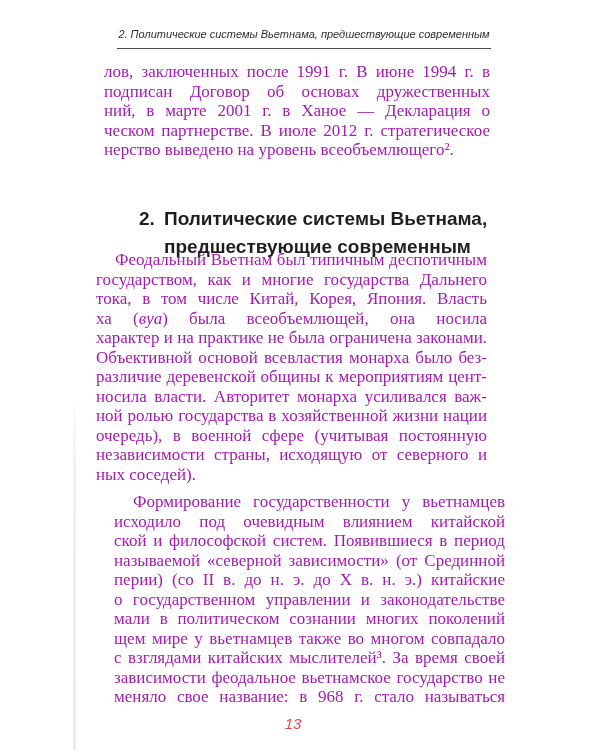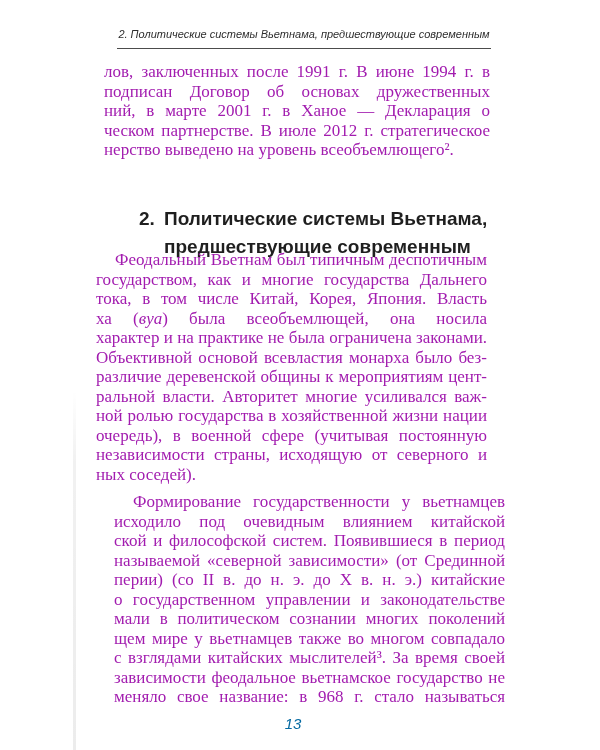--- a/index.html
+++ b/index.html
@@ -72,21 +72,21 @@
 
   
   .page-num {
     position: absolute;
     left: 96px; top: 715px;
     width: 394px;
     text-align: center;
     font-family: "Liberation Sans", sans-serif;
     font-style: italic;
     font-size: 15px;
-    color: #0369a1;
+    color: #ef4444;
   }
 
   
   .crease {
     position: absolute;
     left: 73px; top: 390px;
     width: 2.5px; height: 360px;
     background: linear-gradient(to bottom,
       rgba(0,0,0,0) 0%,
       rgba(0,0,0,0.055) 20%,
@@ -117,21 +117,21 @@
   </h2>
 
   <section class="para p2">
     <div class="jline indent">Феодальный Вьетнам был типичным деспотичным</div>
     <div class="jline">государством, как и многие государства Дальнего Вос-</div>
     <div class="jline">тока, в том числе Китай, Корея, Япония. Власть монар-</div>
     <div class="jline"><span>ха (</span><span class="it">вуа</span><span>) была всеобъемлющей, она носила сакральный</span></div>
     <div class="jline">характер и на практике не была ограничена законами.</div>
     <div class="jline">Объективной основой всевластия монарха было без-</div>
     <div class="jline">различие деревенской общины к мероприятиям цент-</div>
-    <div class="jline">ральной власти. Авторитет многие усиливался важ-</div>
+    <div class="jline">носила власти. Авторитет монарха усиливался важ-</div>
     <div class="jline">ной ролью государства в хозяйственной жизни нации</div>
     <div class="jline">очередь), в военной сфере (учитывая постоянную угрозу</div>
     <div class="jline">независимости страны, исходящую от северного и юж-</div>
     <div class="jline last">ных соседей).</div>
   </section>
 
   <section class="para p3">
     <div class="jline indent">Формирование государственности у вьетнамцев про-</div>
     <div class="jline">исходило под очевидным влиянием китайской юридиче-</div>
     <div class="jline">ской и философской систем. Появившиеся в период так</div>

